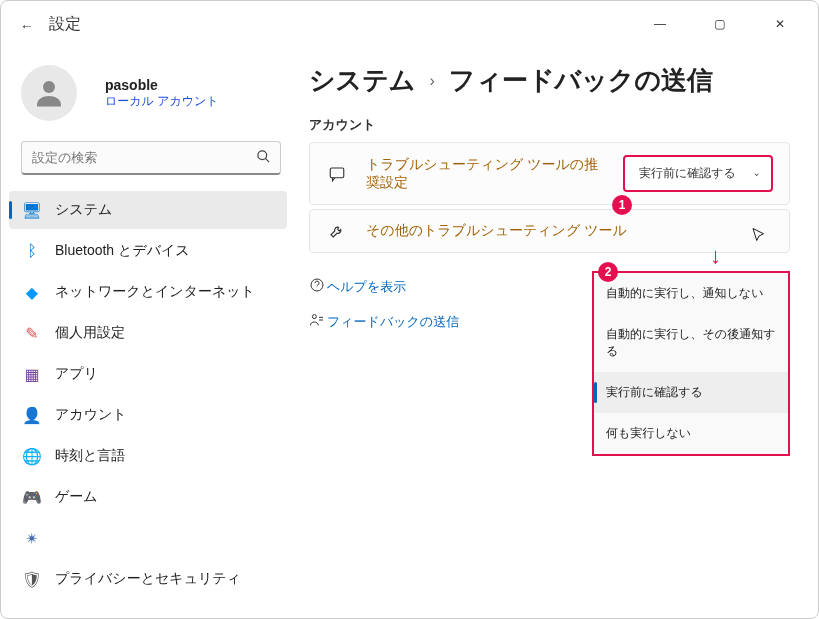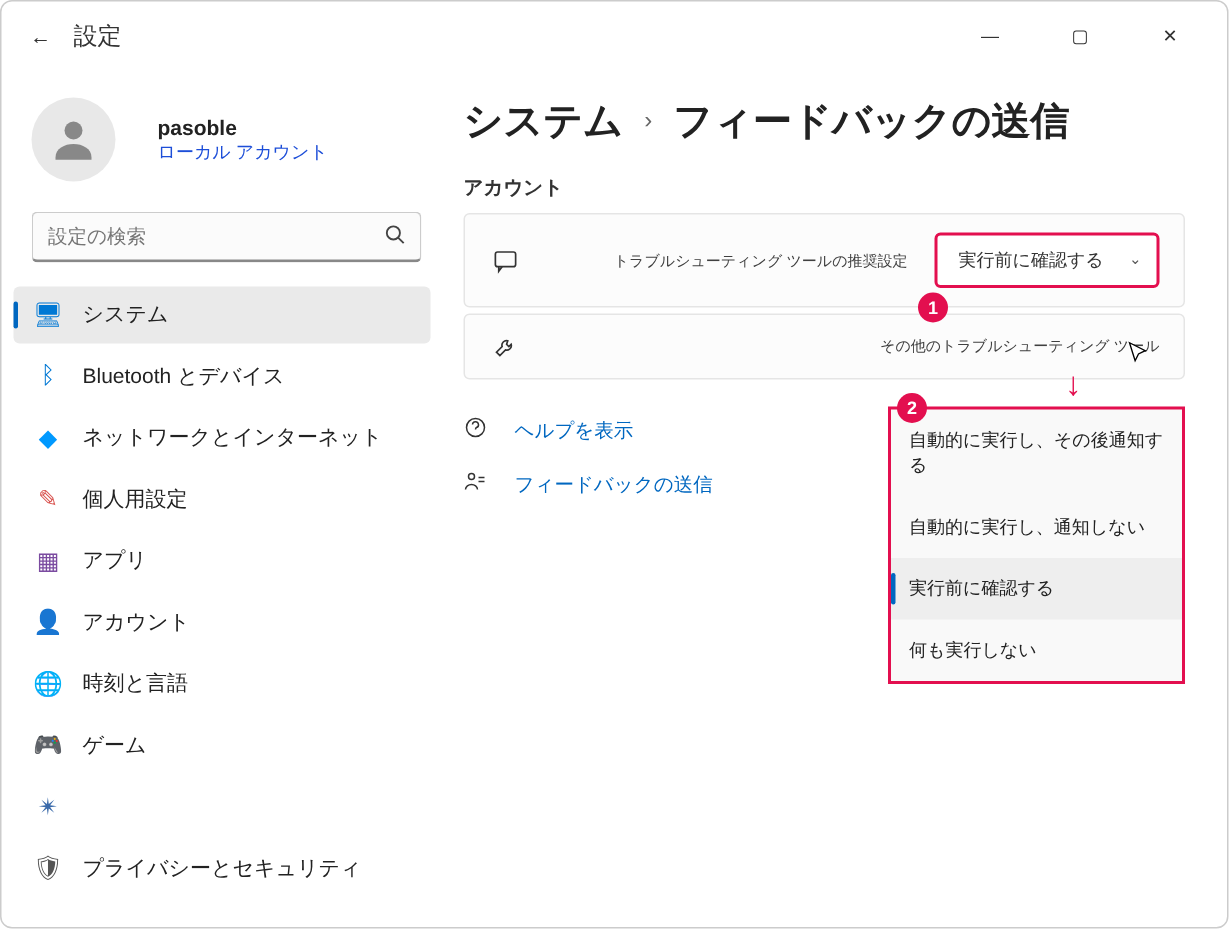--- a/index.html
+++ b/index.html
@@ -32,41 +32,41 @@
     
     .main { flex: 1; padding: 16px 28px 0 8px; position: relative; overflow: hidden;}
     .breadcrumb { font-size: 26px; font-weight: 600; color: #222; margin-bottom: 18px; display: flex; align-items: center; gap: 14px; }
     .breadcrumb .sep { font-size: 16px; color: #666; font-weight: normal;}
     
     .section-label { font-size: 13px; color: #333; margin-bottom: 8px; font-weight: 600;}
     
     .card { border: 1px solid #e5e5e5; border-radius: 4px; padding: 12px 16px; display: flex; align-items: center; gap: 18px; margin-bottom: 4px; background: #fcfcfc; }
     .card-icon { width: 22px; display: flex; align-items: center; justify-content: center; color: #333; }
     .card-body { flex: 1; }
-    .card-title { font-size: 10px; color: #404040; text-align: right; }
+    .card-title { font-size: 14px; color: #a16207; }
     .card-sub { font-size: 11px; color: #777; line-height: 1.4; }
     
     .dropdown-value { border: 2px solid #e30f4f; border-radius: 4px; padding: 8px 28px 8px 14px; font-size: 12px; color: #333; position: relative; min-width: 150px; background: #fff;}
     .dropdown-chev { position: absolute; right: 10px; top: 10px; font-size: 10px; color: #555; }
     
     .callout-badge { position: absolute; width: 20px; height: 20px; border-radius: 50%; background: #e30f4f; color: #fff; font-size: 12px; font-weight: 600; display: flex; align-items: center; justify-content: center; z-index: 5;}
     .badge1 { top: 148px; right: 186px; }
     .badge2 { top: 215px; right: 200px; }
     
     .arrow-down { position: absolute; top: 196px; right: 97px; color: #e30f4f; font-size: 22px; font-weight: bold; z-index: 4;}
     
     .menu { position: absolute; top: 224px; right: 28px; width: 198px; border: 2px solid #e30f4f; background: #f9f9f9; list-style: none; font-size: 12px; z-index: 3;}
     .menu li { padding: 12px 12px; color: #222; cursor: pointer; position: relative;}
     .menu li.selected { background: #eee; }
     .menu li.selected::before { content: ""; position: absolute; left: 0; top: 10px; bottom: 10px; width: 3px; background: #0067c0; border-radius: 2px;}
     
     .cursor { position: absolute; top: 180px; right: 50px; font-size: 16px; z-index: 6;}
     
     .links { margin-top: 24px; }
-    .link-row { display: flex; align-items: center; gap: 16px; margin-bottom: 16px; font-size: 13px; }
+    .link-row { display: flex; align-items: center; gap: 0; margin-bottom: 16px; font-size: 13px; }
     .link-row .icon { width: 18px; color: #333; font-size: 15px;}
     .link-row a { color: #0067c0; text-decoration: none; }
     
     
     .i-system{color:#0078d4} .i-bt{color:#0078d4} .i-net{color:#0099ff} .i-pers{color:#d9534f} .i-apps{color:#7b4ba0} .i-acct{color:#555}.i-time{color:#c75300}.i-game{color:#3a7b3a}.i-acc{color:#3a6aaa}.i-priv{color:#555}
   </style>
 </head>
 <body>
 
 <div class="titlebar">
@@ -184,22 +184,22 @@
     <div class="callout-badge badge1">1</div>
     <div class="arrow-down">↓</div>
     <div class="callout-badge badge2">2</div>
     <div class="cursor">
       <svg width="18" height="18" viewBox="0 0 24 24" fill="#fff" stroke="#000" stroke-width="1.2">
           <path d="M4 2l5 16 3-6 6-3z"></path>
         </svg>
     </div>
 
     <ul class="menu" id="menu">
+        <li>自動的に実行し、通知しない</li>
         <li>自動的に実行し、その後通知する</li>
-        <li>自動的に実行し、通知しない</li>
         <li class="selected">実行前に確認する</li>
         <li>何も実行しない</li>
       </ul>
 
     <div class="links">
       <div class="link-row">
         <span class="icon">
           <svg width="16" height="16" viewBox="0 0 24 24" fill="none" stroke="#333" stroke-width="1.5">
               <circle cx="12" cy="12" r="9"></circle>
               <path d="M9 9a3 3 0 1 1 4 3c-1 .5-1 1-1 2M12 18h0"></path>

